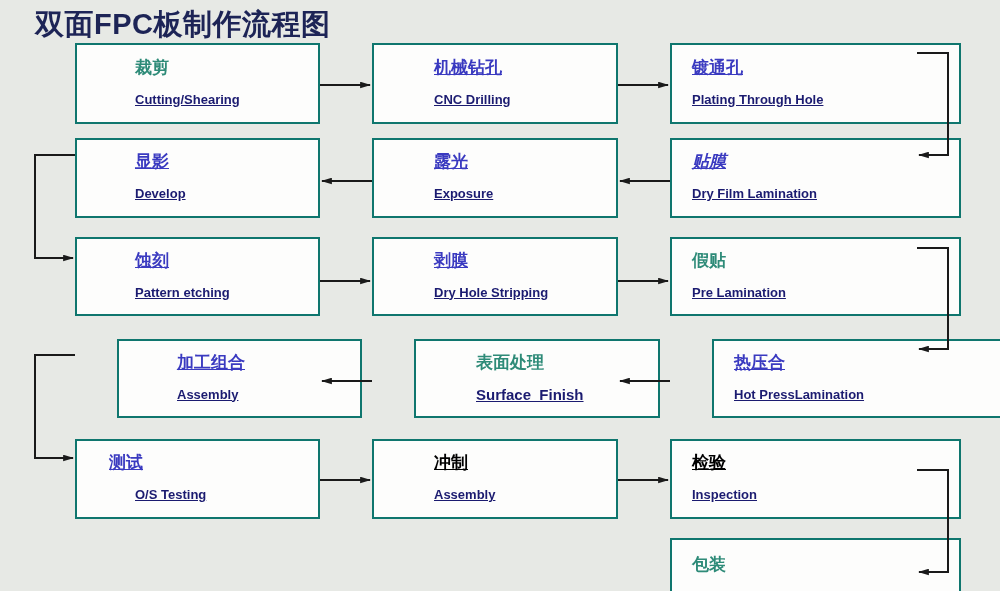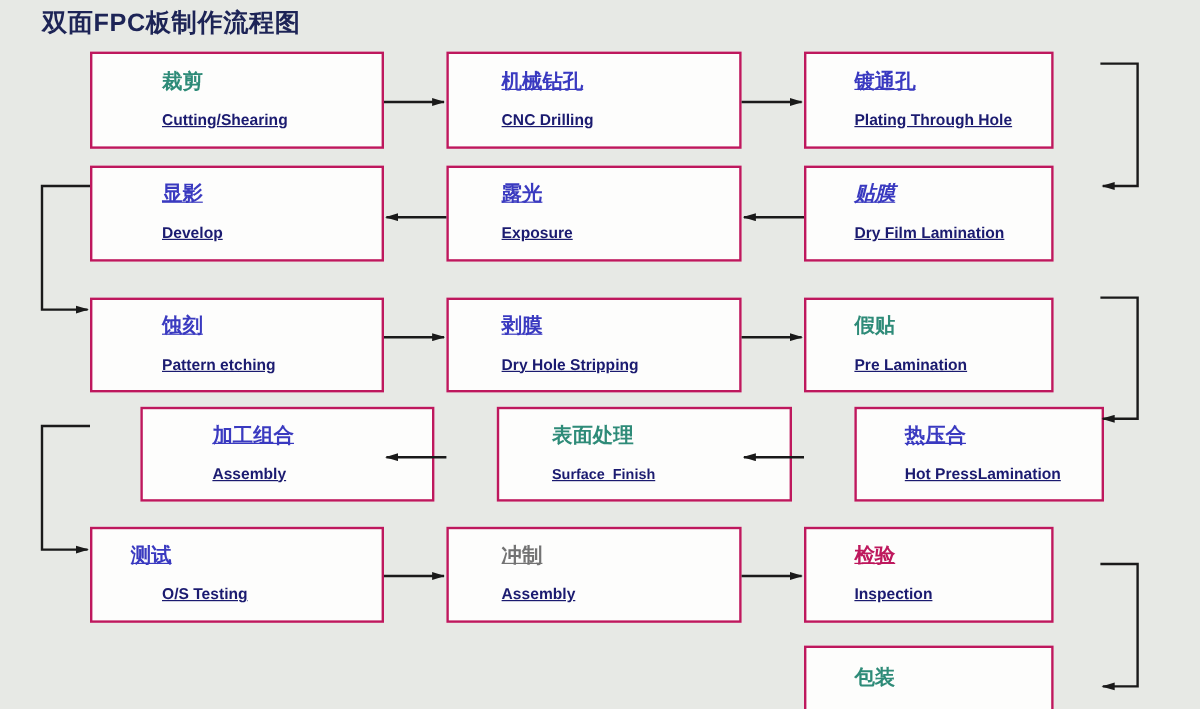--- a/index.html
+++ b/index.html
@@ -3,46 +3,46 @@
 <meta charset="utf-8">
 <style>
   html,body{margin:0;padding:0;}
   body{
     width:1000px;height:591px;position:relative;overflow:hidden;
     background:#e7e9e5;
     font-family:"Liberation Sans","DejaVu Sans",sans-serif;
   }
   .title{
     position:absolute;left:35px;top:5px;
-    font-size:21px;font-weight:bold;color:#1d2456;letter-spacing:.5px;
+    font-size:29px;font-weight:bold;color:#1d2456;letter-spacing:.5px;
   }
   .box{
     position:absolute;box-sizing:border-box;
-    background:#fdfdfc;border:2px solid #be185d;
+    background:#fdfdfc;border:2px solid #0f766e;
     display:flex;flex-direction:column;justify-content:center;gap:10px;
   }
   .c1{left:75px;width:245px;}
   .c2{left:372px;width:246px;}
-  .c3{left:670px;width:208px;padding-left:20px;}
+  .c3{left:670px;width:291px;}
   .r1{top:43px;height:81px;}
   .r2{top:138px;height:80px;}
-  .r3{top:248px;height:79px;}
+  .r3{top:237px;height:79px;}
   .r4{top:339px;height:79px;margin-left:42px;}
   .r5{top:439px;height:80px;}
   .r6{top:538px;height:80px;justify-content:flex-start;padding-top:14px;}
   .c1 .zh,.c1 .en{padding-left:58px;}
-  .c2 .zh,.c2 .en{padding-left:44px;}
+  .c2 .zh,.c2 .en{padding-left:60px;}
   .c3 .zh,.c3 .en{padding-left:20px;}
   .zh{font-size:17px;font-weight:bold;line-height:22px;white-space:pre;}
   .zh.u{text-decoration:underline;}
   .en{
     font-size:13px;font-weight:bold;line-height:22px;color:#1b1b70;
     text-decoration:underline;white-space:pre;
   }
-  .en.small{font-size:12px;}
+  .en.small{font-size:15px;}
   svg.wires{position:absolute;left:0;top:0;pointer-events:none;}
 </style>
 </head>
 <body>
 
 <div class="title">双面FPC板制作流程图</div>
 
 <div class="box r1 c1">
   <span class="zh" style="color: rgb(46, 139, 120);">裁剪</span>
   <span class="en">Cutting/Shearing</span>
@@ -93,25 +93,25 @@
 <div class="box r4 c1">
   <span class="zh u" style="color: rgb(58, 58, 192);">加工组合</span>
   <span class="en">Assembly</span>
 </div>
 
 <div class="box r5 c1">
   <span class="zh u" style="color: rgb(58, 58, 192); padding-left: 32px;">测试</span>
   <span class="en">O/S Testing</span>
 </div>
 <div class="box r5 c2">
-  <span class="zh u" style="color: #737373;">冲制</span>
+  <span class="zh u" style="color: #000000;">冲制</span>
   <span class="en">Assembly</span>
 </div>
 <div class="box r5 c3">
-  <span class="zh u" style="color: #be185d;">检验</span>
+  <span class="zh u" style="color: #000000;">检验</span>
   <span class="en">Inspection</span>
 </div>
 
 <div class="box r6 c3">
   <span class="zh" style="color: rgb(46, 139, 120);">包装</span>
   <span class="en"></span>
 </div>
 
 <svg class="wires" width="1000" height="591" viewBox="0 0 1000 591">
   <defs>

